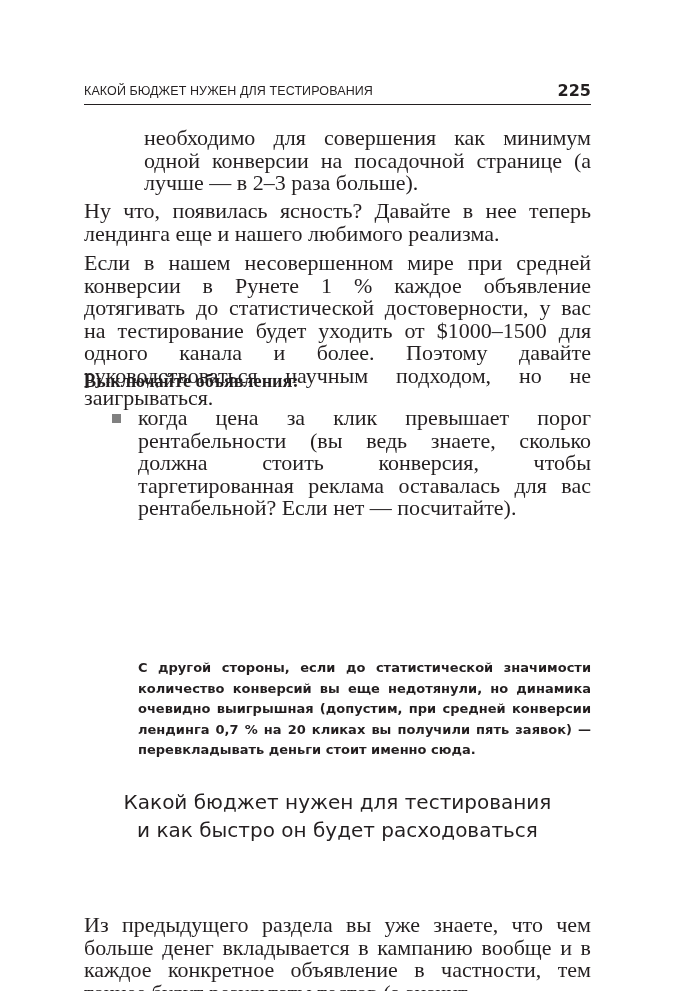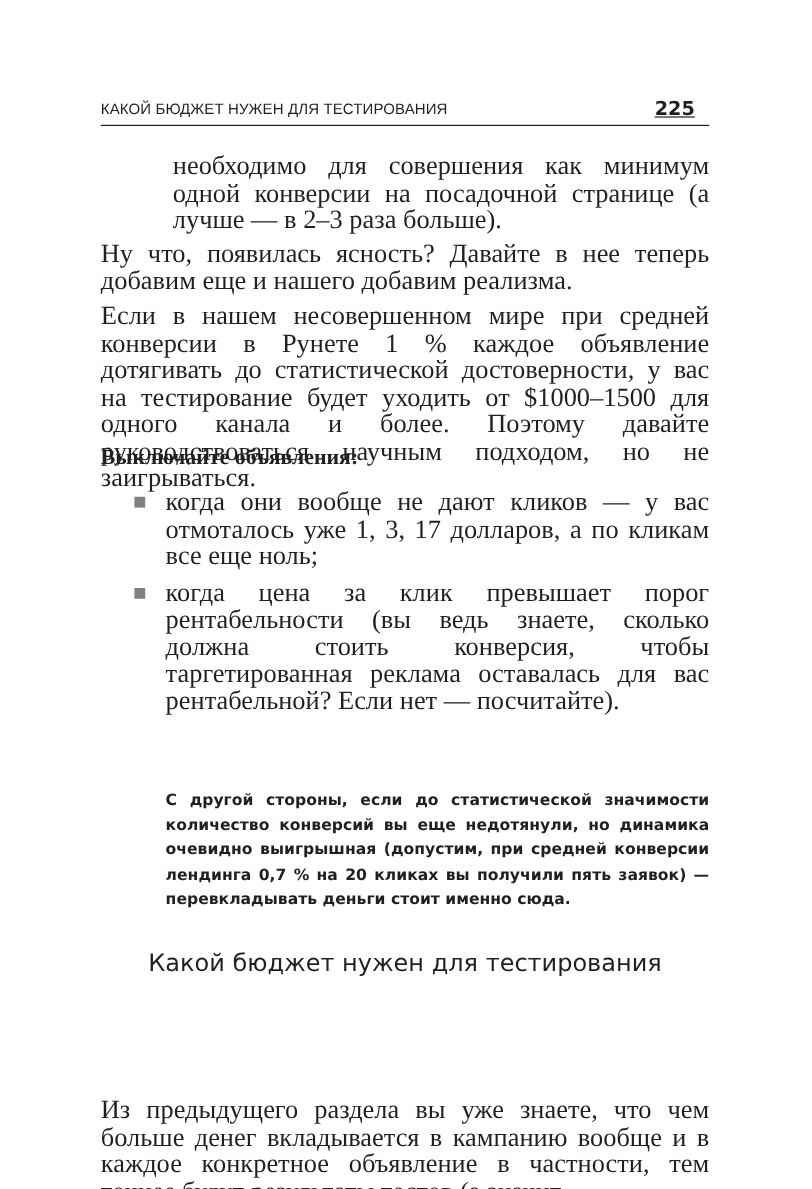--- a/index.html
+++ b/index.html
@@ -1,20 +1,20 @@
 <!DOCTYPE html>
 <html><head>
 <meta charset="utf-8">
 <style>
   html, body { margin: 0; padding: 0; background: #ffffff; }
   body { width: 677px; height: 991px; position: relative; overflow: hidden; color: #231f20; }
   .page { position: absolute; left: 84px; top: 0; width: 507px; }
   .running-head { position: absolute; top: 82px; left: 0; width: 507px; height: 22px; border-bottom: 1px solid #231f20; }
   .rh-title { position: absolute; left: 0; top: 2px; font-family: "Liberation Sans", sans-serif; font-size: 12.5px; letter-spacing: 0.1px; color: #231f20; }
-  .rh-num { position: absolute; right: 12px; top: -1px; font-family: "DejaVu Sans", sans-serif; font-weight: bold; font-size: 16px; color: #231f20; text-decoration: underline; }
+  .rh-num { position: absolute; right: 0; top: -1px; font-family: "DejaVu Sans", sans-serif; font-weight: bold; font-size: 16px; color: #231f20; }
   .serif { font-family: "Liberation Serif", serif; font-size: 22px; line-height: 22.5px; color: #231f20; text-align: justify; }
   p { margin: 0; }
   .cont { position: absolute; top: 127px; left: 60px; width: 447px; }
   .p1 { position: absolute; top: 200px; left: 0; width: 507px; }
   .p2 { position: absolute; top: 252px; left: 0; width: 507px; font-family: Liberation Serif, serif; }
   .bold-head { position: absolute; top: 371px; left: 0; font-family: "Liberation Serif", serif; font-weight: bold; font-size: 18.2px; color: #231f20; }
   .list { position: absolute; top: 407px; left: 28px; width: 479px; margin: 0; padding: 0; list-style: none; }
   .list li { position: relative; padding-left: 26px; margin-bottom: 8px; }
   .bullet { position: absolute; left: 0; top: 7px; width: 9px; height: 9px; background: #808080; }
   .note { position: absolute; top: 658px; left: 54px; width: 453px; font-family: "DejaVu Sans", sans-serif; font-size: 13px; line-height: 20.6px; color: #231f20; text-align: justify; font-weight: bold; }
@@ -25,36 +25,33 @@
 <body>
 
 <div class="page">
   <div class="running-head">
     <span class="rh-title">КАКОЙ БЮДЖЕТ НУЖЕН ДЛЯ ТЕСТИРОВАНИЯ</span>
     <span class="rh-num">225</span>
   </div>
 
   <p class="cont serif">необходимо для совершения как минимум одной конверсии на посадочной странице (а лучше — в 2–3 раза больше).</p>
 
-  <p class="p1 serif">Ну что, появилась ясность? Давайте в нее теперь добавим еще и нашего добавим реализма.</p>
+  <p class="p1 serif">Ну что, появилась ясность? Давайте в нее теперь лендинга еще и нашего любимого реализма.</p>
   <p class="p2 serif">Если в нашем несовершенном мире при средней конверсии в Рунете 1 % каждое объявление дотягивать до статистической достоверности, у вас на тестирование будет уходить от $1000–1500 для одного канала и более. Поэтому давайте руководствоваться научным подходом, но не заигрываться.</p>
 
   <div class="bold-head">Выключайте объявления:</div>
 
   <ul class="list serif">
-    <li>
-      <span class="bullet"></span>
-      <span>когда они вообще не дают кликов — у вас отмоталось уже 1, 3, 17 долларов, а по кликам все еще ноль;</span>
-    </li>
     <li>
       <span class="bullet"></span>
       <span>когда цена за клик превышает порог рентабельности (вы ведь знаете, сколько должна стоить конверсия, чтобы таргетированная реклама оставалась для вас рентабельной? Если нет — посчитайте).</span>
     </li>
   </ul>
 
   <p class="note">С другой стороны, если до статистической значимости количество конверсий вы еще недотянули, но динамика очевидно выигрышная (допустим, при средней конверсии лендинга 0,7 % на 20 кликах вы получили пять заявок) — перевкладывать деньги стоит именно сюда.</p>
 
   <div class="h2">
     <div>Какой бюджет нужен для тестирования</div>
+    <div>и как быстро он будет расходоваться</div>
   </div>
 
   <p class="p3 serif">Из предыдущего раздела вы уже знаете, что чем больше денег вкладывается в кампанию вообще и в каждое конкретное объявление в частности, тем точнее будут результаты тестов (а значит,</p>
 </div>
 
 </body></html>

